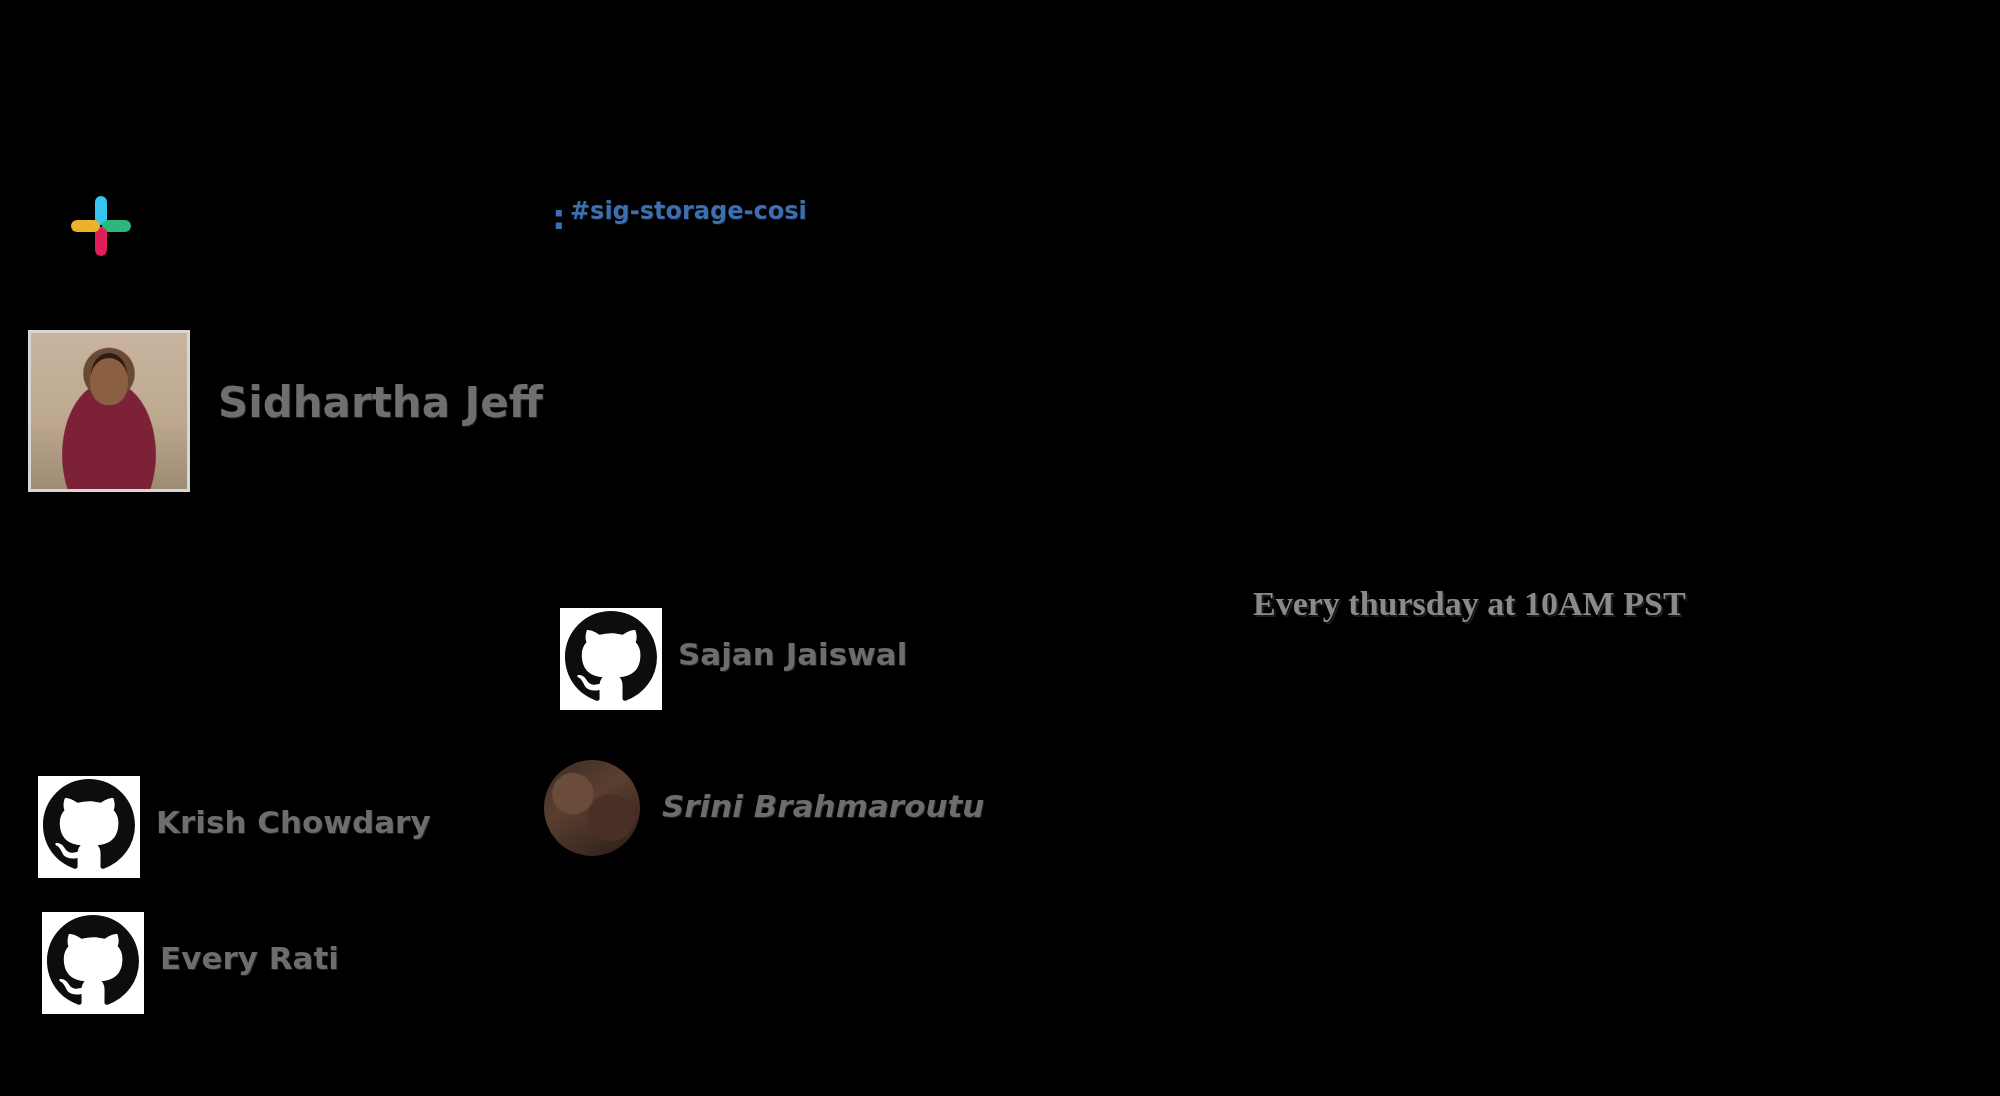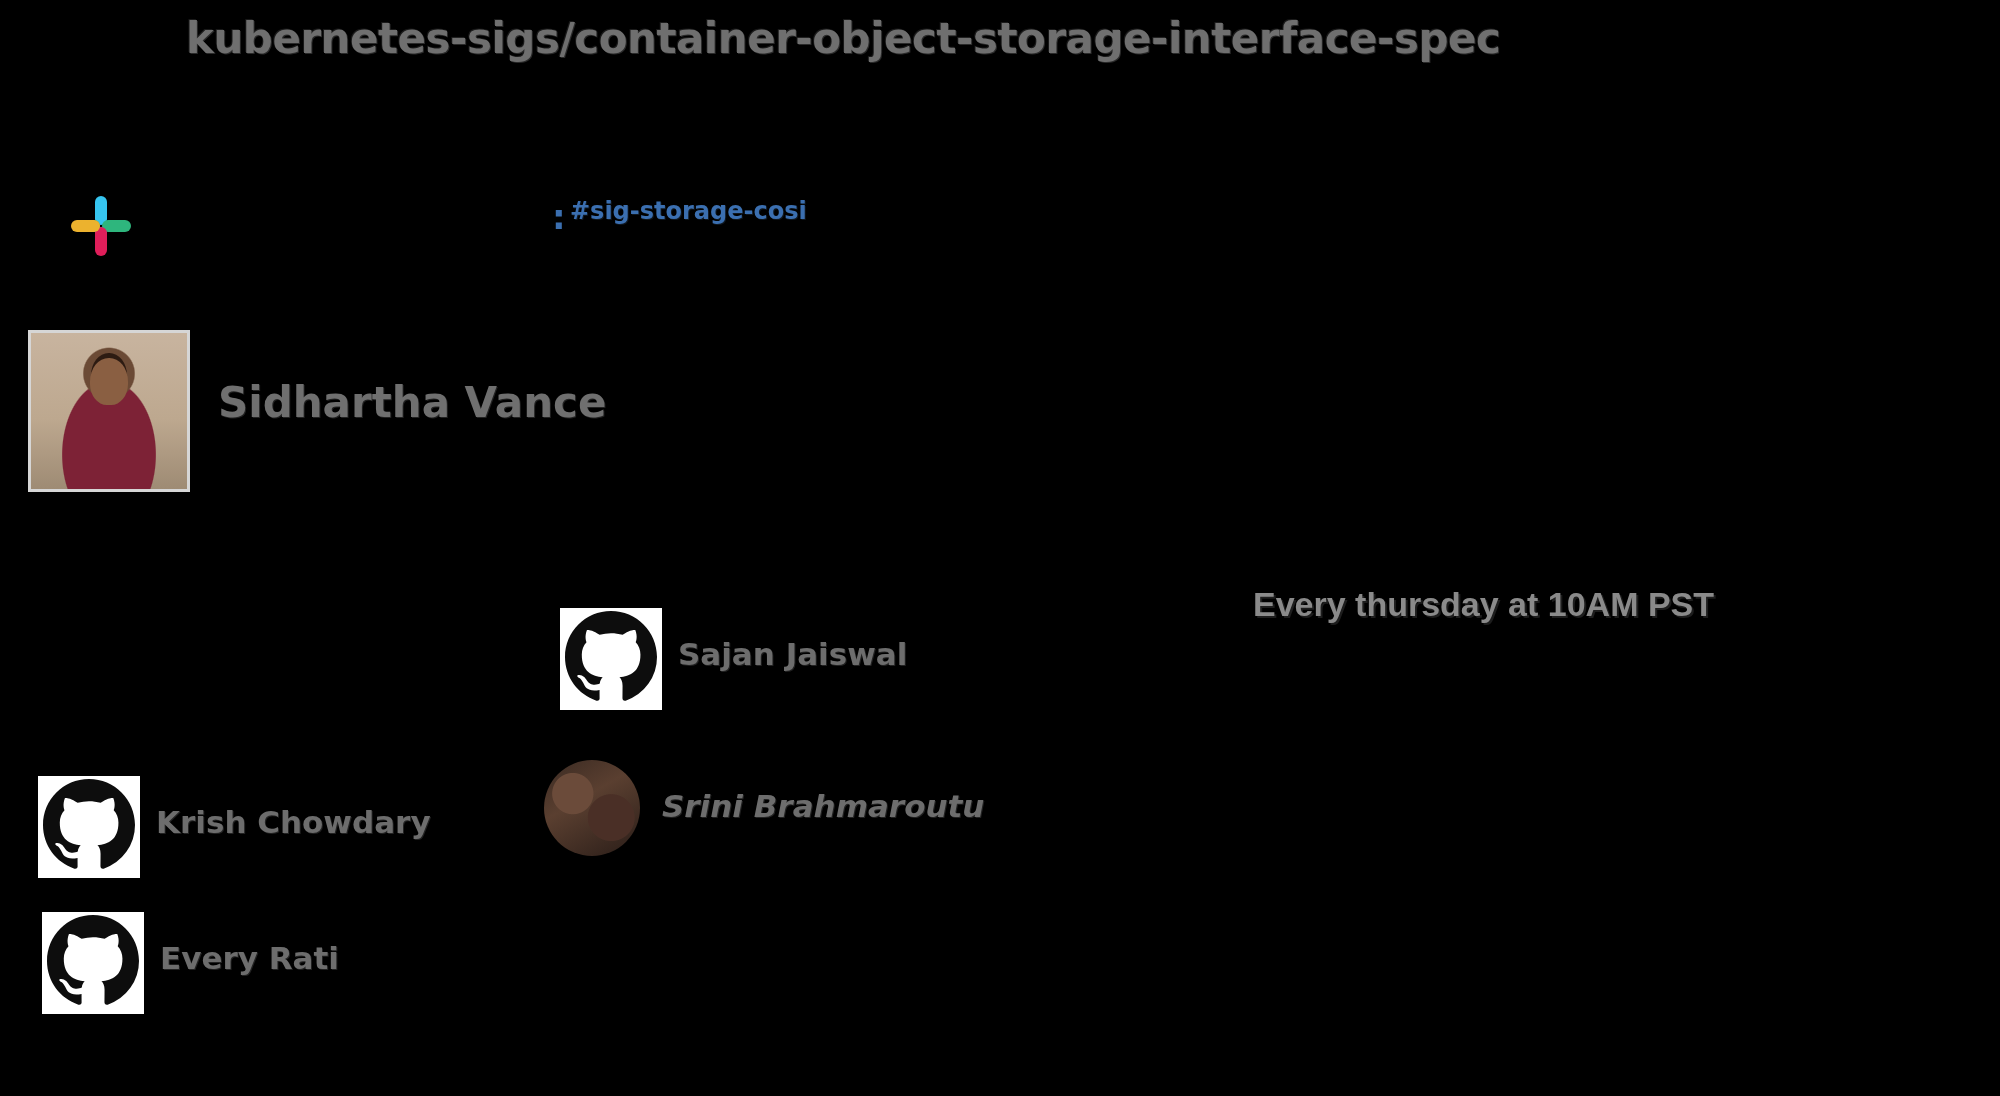--- a/index.html
+++ b/index.html
@@ -110,21 +110,21 @@
   
   #meeting-note {
     position: absolute;
     left: 1253px;
     top: 585px;
     font-size: 34px;
     font-weight: 700;
     color: #8a8a8a;
     text-shadow: 2px 2px 0 #1d1d1d;
     white-space: nowrap;
-    font-family: Liberation Sans, sans-serif;
+    font-family: Liberation Serif, serif;
   }
 
   
   .member {
     position: absolute;
     height: 100px;
   }
   .member .m-avatar {
     position: absolute;
     left: 0;
@@ -197,21 +197,20 @@
       radial-gradient(circle at 30% 35%, #6b4b3a 0 22%, rgba(0,0,0,0) 23%),
       radial-gradient(circle at 70% 60%, #4a2f26 0 26%, rgba(0,0,0,0) 27%),
       linear-gradient(150deg, #3a2a22 0%, #5a3f30 40%, #2a1d18 100%);
   }
 </style>
 </head>
 <body>
 
 <div class="stage">
 
-  <div id="repo-title">kubernetes-sigs/container-object-storage-interface-spec</div>
 
   <div class="slack-row">
     <span class="slack-logo">
       <svg width="66" height="66" viewBox="0 0 66 66" xmlns="http://www.w3.org/2000/svg">
 
         <rect x="27" y="3" width="12" height="29" rx="6" fill="#36C5F0"></rect>
         <rect x="27" y="34" width="12" height="12" rx="6" fill="#36C5F0"></rect>
 
         <rect x="34" y="27" width="29" height="12" rx="6" fill="#2EB67D"></rect>
         <rect x="20" y="27" width="12" height="12" rx="6" fill="#2EB67D"></rect>
@@ -222,21 +221,21 @@
       </svg>
     </span>
     <span id="slack-colon">:</span>
     <span id="slack-channel">#sig-storage-cosi</span>
   </div>
 
   <div class="lead-row">
     <div class="lead-avatar">
       <div class="photo-sid"></div>
     </div>
-    <div class="lead-name">Sidhartha Vance</div>
+    <div class="lead-name">Sidhartha Jeff</div>
   </div>
 
   <div id="meeting-note">Every thursday at 10AM PST</div>
 
 
   <div class="member" style="left:560px; top:608px; width:420px;padding-left:48px;">
     <div class="m-avatar square">
       <span class="octocat">
         <svg width="92" height="92" viewBox="0 0 16 16" fill="#0d0d0d" xmlns="http://www.w3.org/2000/svg">
           <path d="M8 0C3.58 0 0 3.58 0 8c0 3.54 2.29 6.53 5.47 7.59.4.07.55-.17.55-.38 0-.19-.01-.82-.01-1.49-2.01.37-2.53-.49-2.69-.94-.09-.23-.48-.94-.82-1.13-.28-.15-.68-.52-.01-.53.63-.01 1.08.58 1.23.82.72 1.21 1.87.87 2.33.66.07-.52.28-.87.51-1.07-1.78-.2-3.64-.89-3.64-3.95 0-.87.31-1.59.82-2.15-.08-.2-.36-1.02.08-2.12 0 0 .67-.21 2.2.82a7.4 7.4 0 0 1 2-.27c.68 0 1.36.09 2 .27 1.53-1.04 2.2-.82 2.2-.82.44 1.1.16 1.92.08 2.12.51.56.82 1.27.82 2.15 0 3.07-1.87 3.75-3.65 3.95.29.25.54.73.54 1.48 0 1.07-.01 1.93-.01 2.2 0 .21.15.46.55.38A8.01 8.01 0 0 0 16 8c0-4.42-3.58-8-8-8z"></path>

